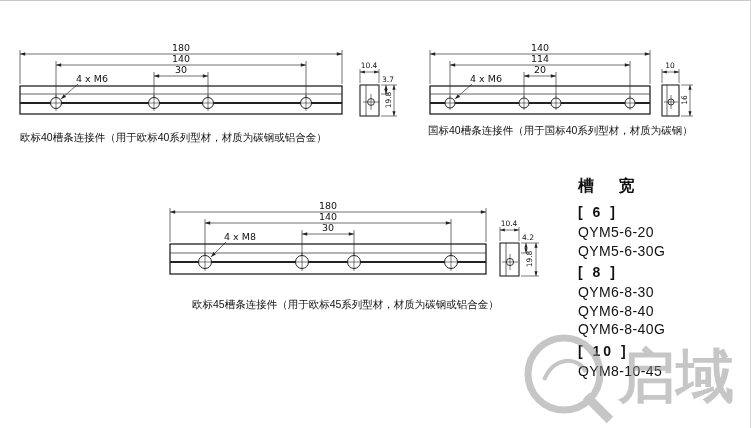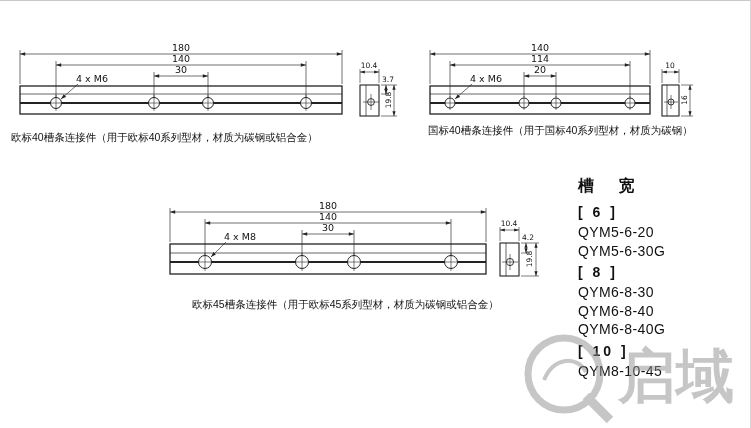--- a/index.html
+++ b/index.html
@@ -86,21 +86,21 @@
         <line x1="365" y1="54" x2="373" y2="54"></line>
       <line x1="370" y1="45" x2="370" y2="54" marker-start="url(#ar1)" marker-end="url(#ar1)"></line>
       <line x1="365" y1="76" x2="381" y2="76"></line>
       <line x1="378" y1="45" x2="378" y2="76" marker-start="url(#ar1)" marker-end="url(#ar1)"></line>
     </g>
   </g>
   <text class="dim-s" x="353" y="28" text-anchor="middle">10.4</text>
   <text class="dim-s" x="366" y="42">3.7</text>
   <text class="dim-s" transform="rotate(-90 375 60)" x="375" y="60" text-anchor="middle">19.8</text>
 </svg>
-<div class="caption" style="left:11px; top:131px;">欧标40槽条连接件（用于欧标40系列型材，材质为碳钢或铝合金）</div>
+<div class="caption" style="left:20px; top:131px;">欧标40槽条连接件（用于欧标40系列型材，材质为碳钢或铝合金）</div>
 
 <svg class="drw" style="left:426px; top:40px;" width="272" height="92" viewBox="0 0 272 92">
   <defs>
     <marker id="ar2" markerWidth="9" markerHeight="7" refX="8.5" refY="3" orient="auto-start-reverse" markerUnits="strokeWidth">
       <path d="M0.5,0.3 L8.5,3 L0.5,5.7 Z" fill="#222"></path>
     </marker>
   </defs>
   <g stroke="#222" fill="none">
     <rect x="4" y="46" width="220" height="28" stroke-width="1.3"></rect>
     <line x1="4" y1="54" x2="224" y2="54" stroke-width="0.7"></line>

